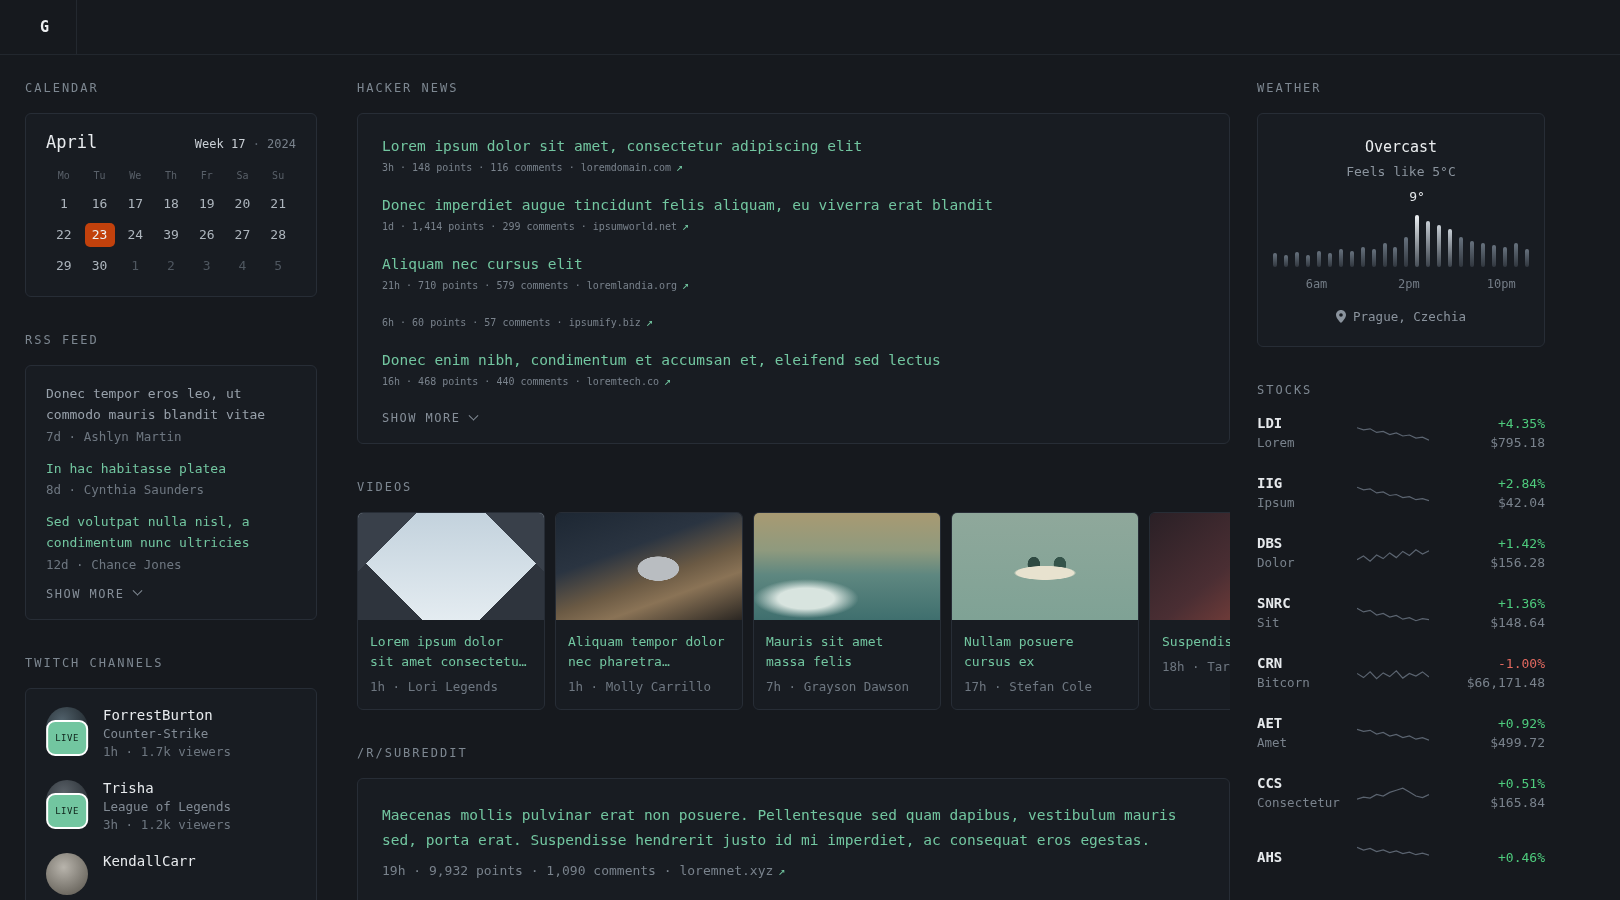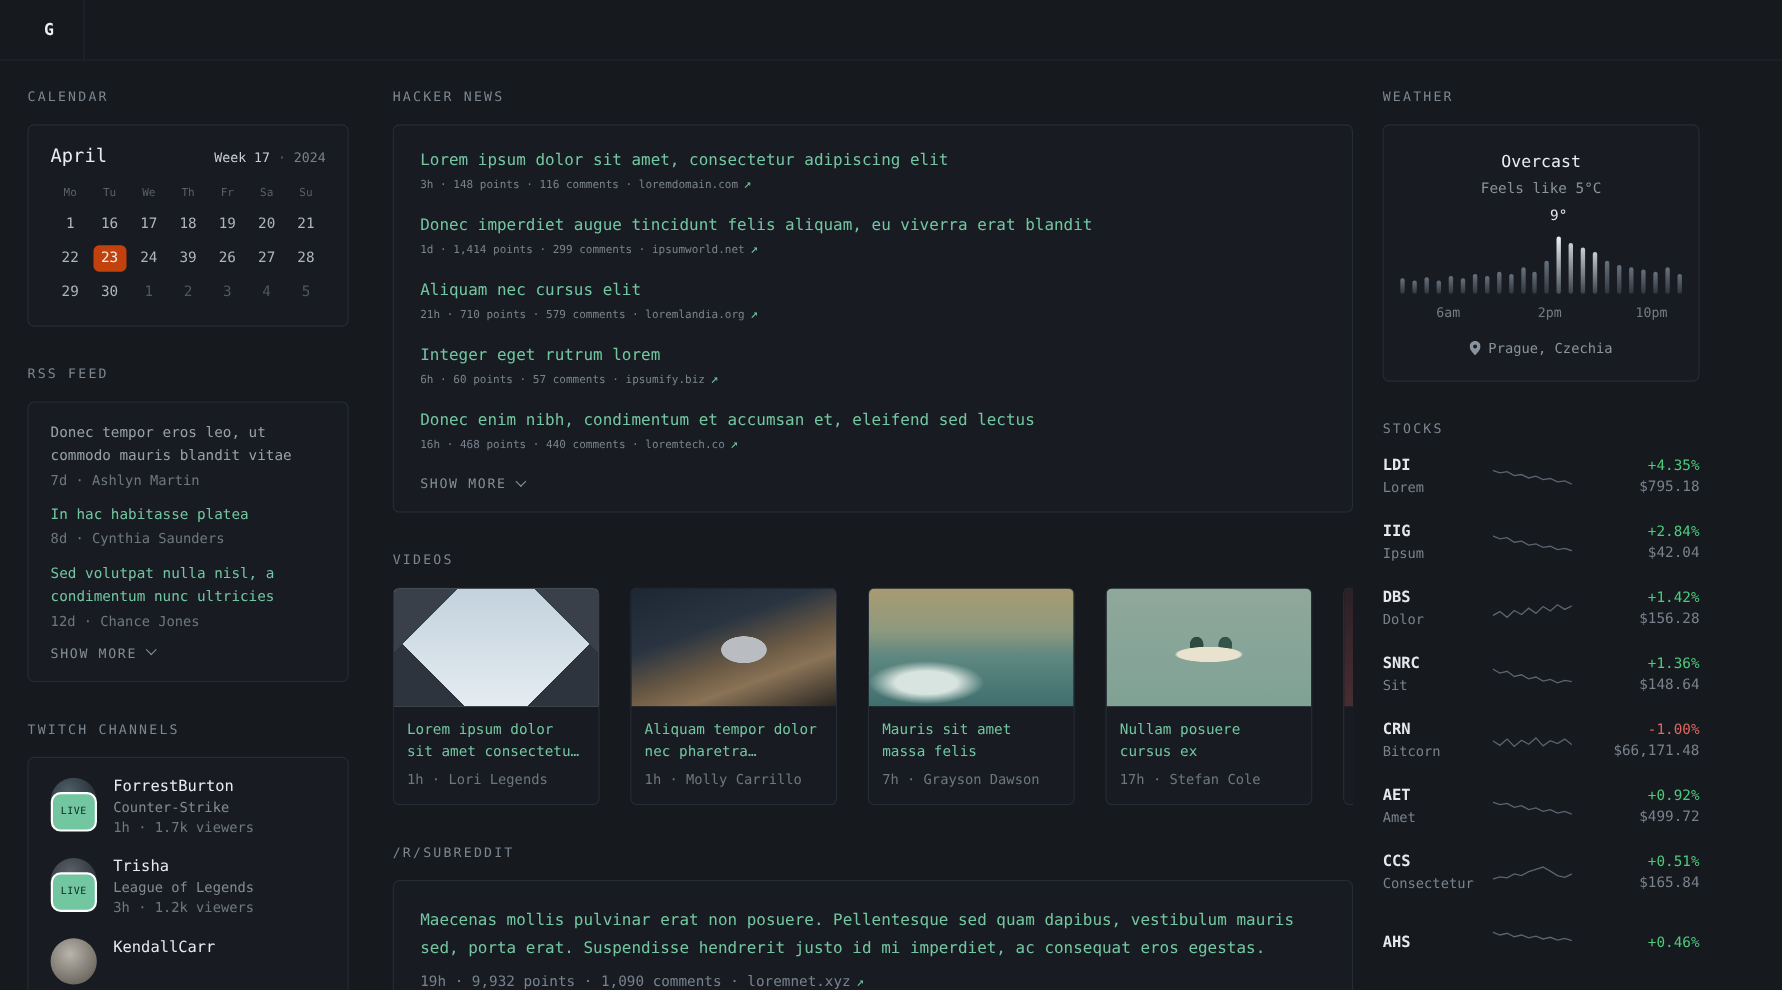--- a/index.html
+++ b/index.html
@@ -75,21 +75,21 @@
   .hn-item{margin-bottom:23px}
   .hn-title{display:block;color:var(--accent);font-size:14.5px}
   .hn-meta{margin-top:6px;font-size:10px;color:#79828c}
   .domain{color:#79828c}
   .ext-arrow::before{content:"\2197";color:var(--accent);margin-left:5px;font-size:12px}
   .sub-title{display:block;color:var(--accent);font-size:14.5px;line-height:1.7}
   .sub-meta{margin-top:10px;font-size:13px;color:#79828c}
   .sub-frame{padding:24px 24px 28px}
 
   
-  .videos-row{display:flex;gap:28px;overflow:hidden;width:873px}
+  .videos-row{display:flex;gap:10px;overflow:hidden;width:873px}
   .vid-card{flex:0 0 188px;border:1px solid var(--border);border-radius:6px;background:var(--frame);
             overflow:hidden;padding-bottom:15px}
   .vid-thumb{height:107px;width:100%}
   .thumb-1{background:
       linear-gradient(135deg,#39404a 20%,transparent 20%),
       linear-gradient(225deg,#39404a 20%,transparent 20%),
       linear-gradient(45deg,#2e343d 22%,transparent 22%),
       linear-gradient(315deg,#2e343d 22%,transparent 22%),
       linear-gradient(#c3d2dd,#e4ecf1)}
   .thumb-2{background:
@@ -279,21 +279,20 @@
                 <span>1d · 1,414 points · 299 comments · </span><a class="domain">ipsumworld.net</a><span class="ext-arrow"></span>
               </div>
             </div>
             <div class="hn-item">
               <a class="hn-title">Aliquam nec cursus elit</a>
               <div class="hn-meta">
                 <span>21h · 710 points · 579 comments · </span><a class="domain">loremlandia.org</a><span class="ext-arrow"></span>
               </div>
             </div>
             <div class="hn-item">
-              <a class="hn-title">Integer eget rutrum lorem</a>
               <div class="hn-meta">
                 <span>6h · 60 points · 57 comments · </span><a class="domain">ipsumify.biz</a><span class="ext-arrow"></span>
               </div>
             </div>
             <div class="hn-item">
               <a class="hn-title">Donec enim nibh, condimentum et accumsan et, eleifend sed lectus</a>
               <div class="hn-meta">
                 <span>16h · 468 points · 440 comments · </span><a class="domain">loremtech.co</a><span class="ext-arrow"></span>
               </div>
             </div>

